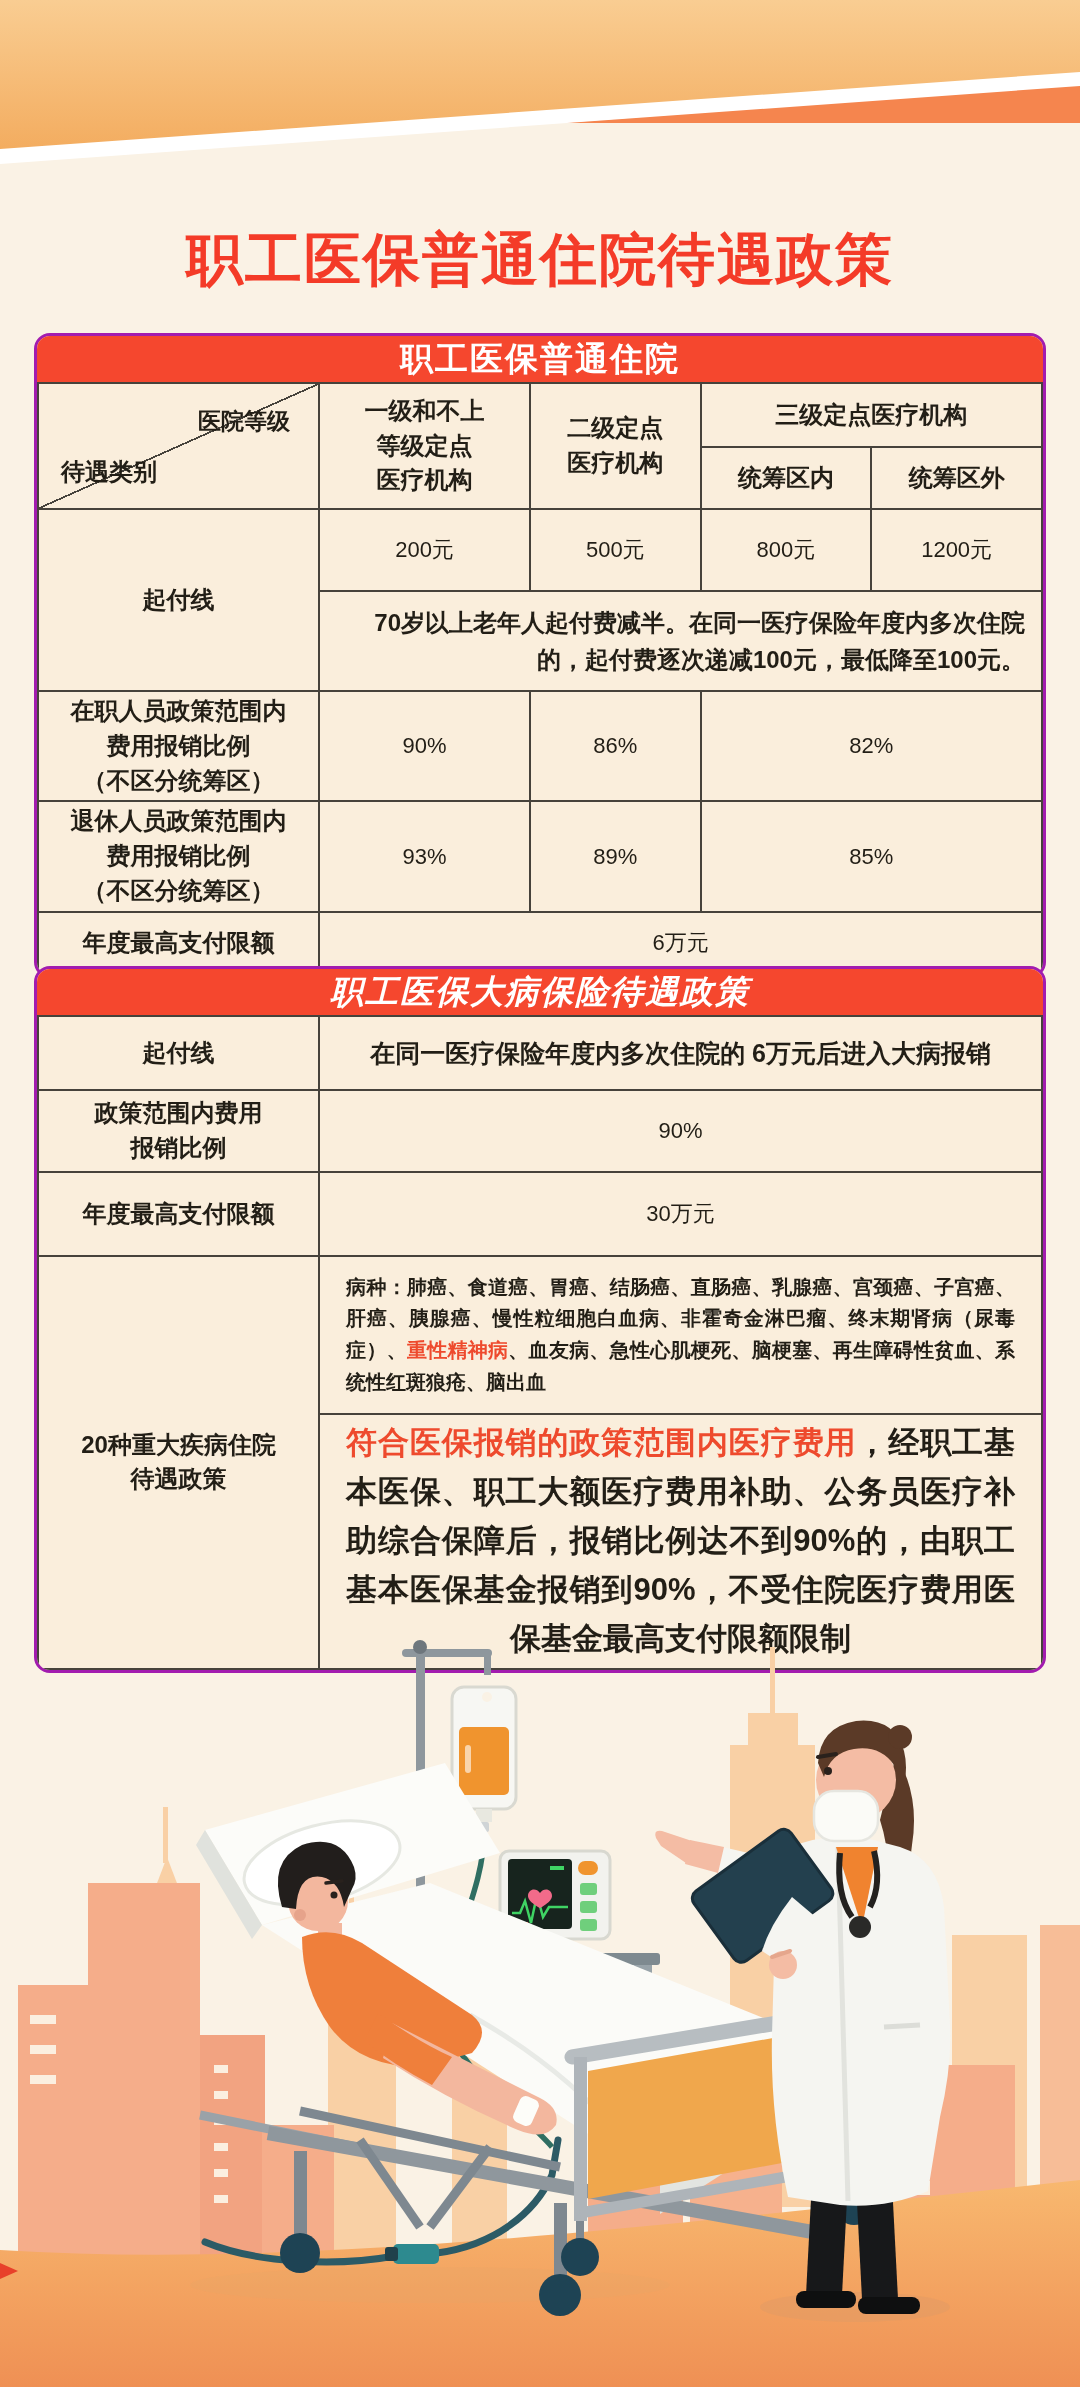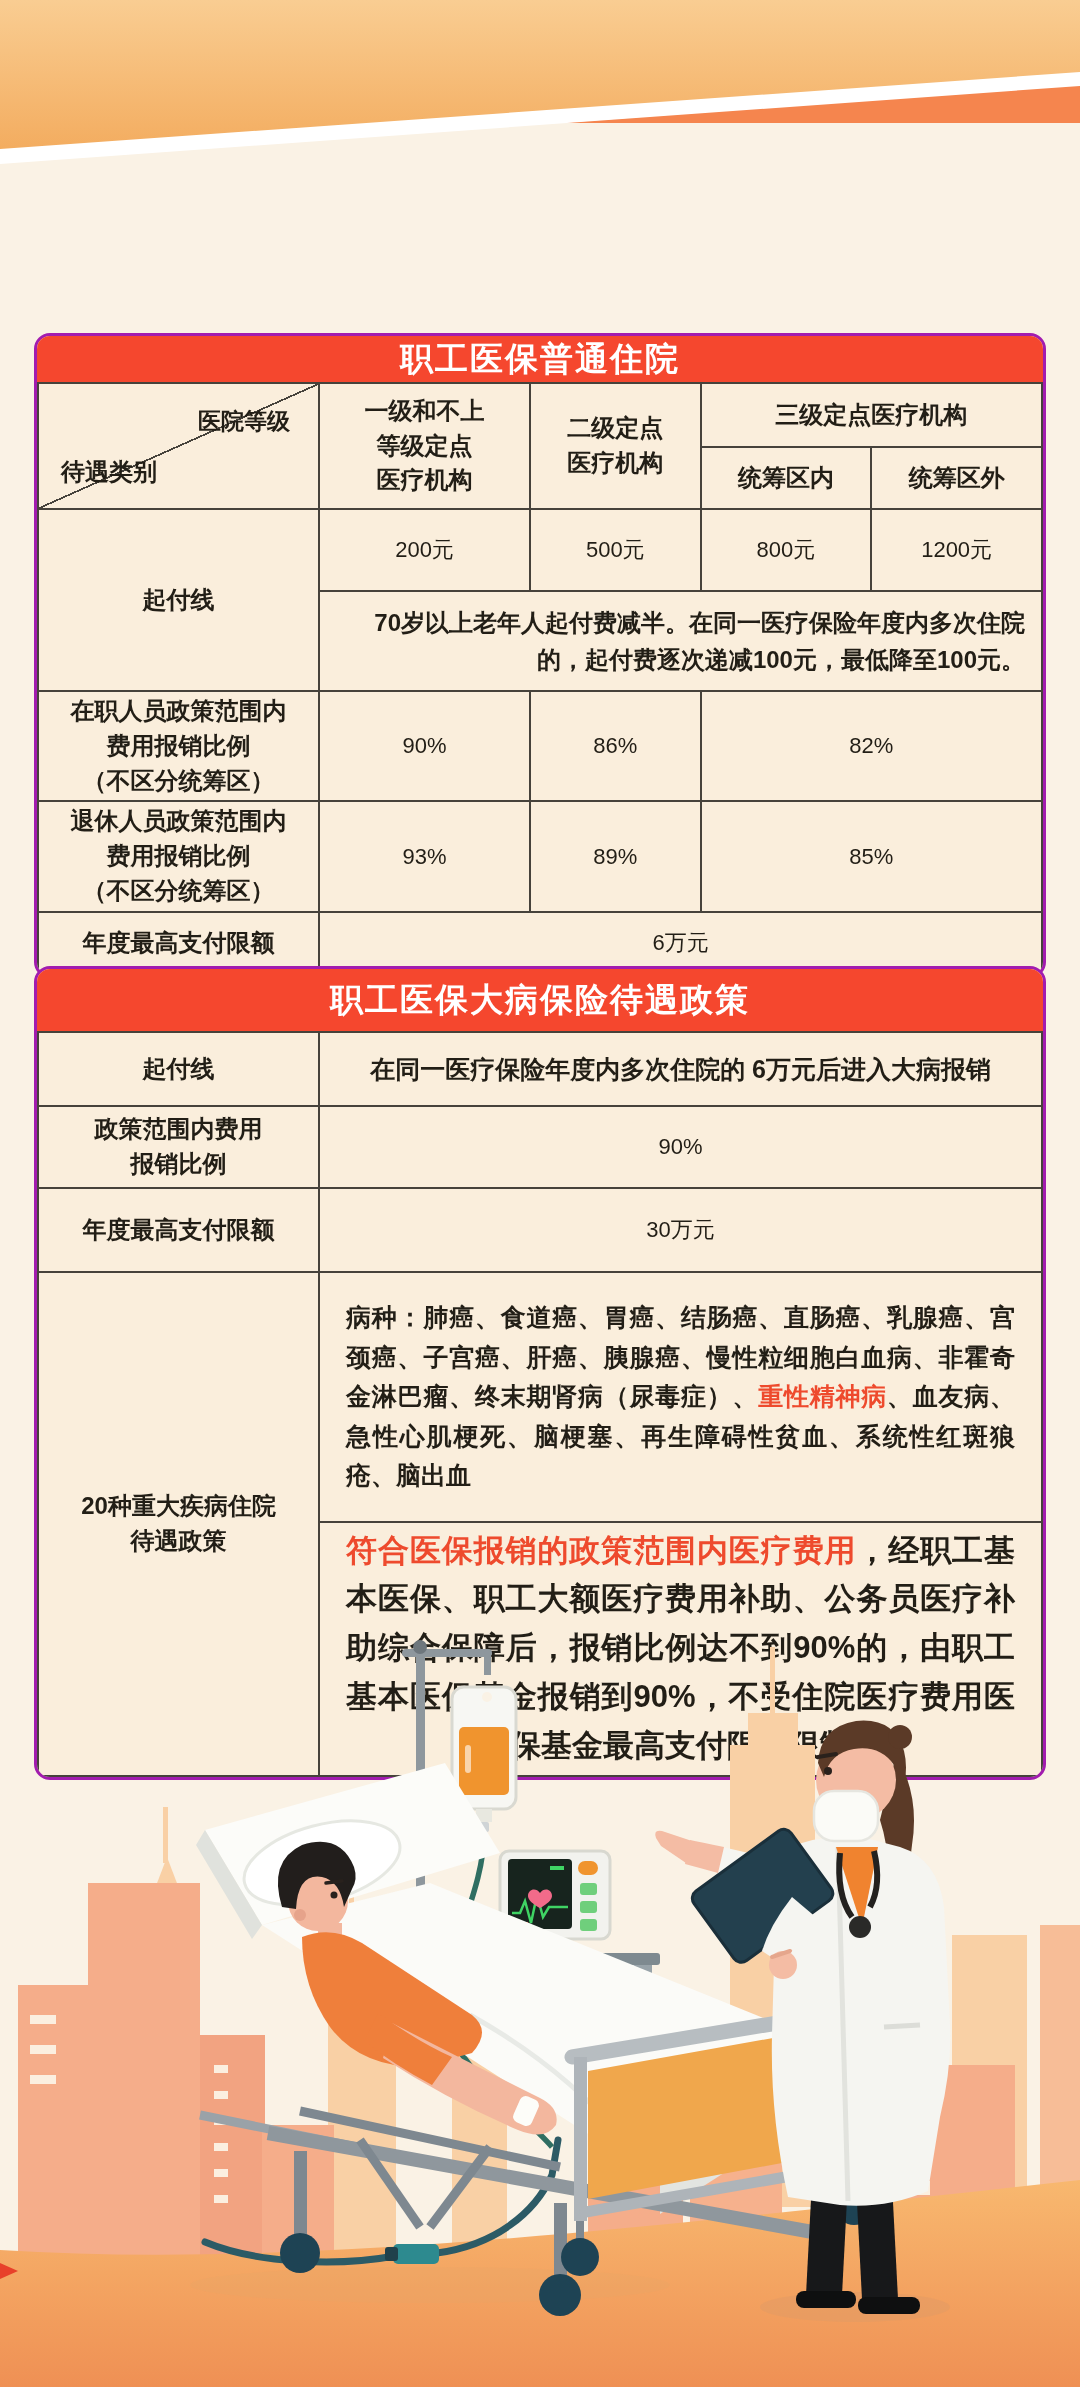--- a/index.html
+++ b/index.html
@@ -34,21 +34,21 @@
   }
   .val{font-size:22px;font-weight:400;}
   .corner-cell{position:relative;padding:0;
     background-image:linear-gradient(to bottom right,transparent 49.7%,#46423B 49.7%,#46423B 50.45%,transparent 50.45%);
   }
   .corner-tr{position:absolute;top:22px;right:28px;font-size:23px;font-weight:600;}
   .corner-bl{position:absolute;bottom:20px;left:22px;font-size:24px;font-weight:600;}
   .note-cell{font-size:24px;line-height:1.55;padding:6px 16px;text-align:right;}
   .left-label{line-height:1.45;}
   .diseases-cell{
-    text-align:justify;padding:25px 26px;font-size:25px;line-height:1.58;font-weight:600;
+    text-align:justify;padding:0 26px;font-size:20px;line-height:1.58;font-weight:600;
   }
   .policy-note-cell{
     text-align:justify;text-align-last:center;padding:4px 26px;
     font-size:31px;line-height:1.58;font-weight:600;
   }
   .hl-red{color:#EE4A2D;font-weight:bold;}
   .bold{font-weight:bold;}
   
   .illustration{position:absolute;top:1595px;left:0;width:1080px;height:792px;}
 </style>
@@ -62,20 +62,21 @@
       <linearGradient id="gband" x1="0" y1="0" x2="0" y2="1">
         <stop offset="0" stop-color="#F9CD92"></stop>
         <stop offset="1" stop-color="#F3AC5F"></stop>
       </linearGradient>
     </defs>
     <polygon points="0,0 1080,0 1080,74 0,151" fill="url(#gband)"></polygon>
     <polygon points="560,123 1080,84 1080,123" fill="#F5854E"></polygon>
     <polygon points="0,149 1080,72 1080,86 0,164" fill="#FFFFFF"></polygon>
   </svg>
 
+  <div class="page-title">职工医保普通住院待遇政策</div>
 
   <div class="tbl-wrap" style="top:333px;">
     <div class="tbl-band" style="height:46px;">职工医保普通住院</div>
     <table>
       <colgroup>
           <col style="width:28%">
           <col style="width:21%">
           <col style="width:17%">
           <col style="width:17%">
           <col style="width:17%">
@@ -133,21 +134,21 @@
       </tr>
       <tr style="height:62px;">
         <td>年度最高支付限额</td>
         <td colspan="4" class="val">6万元</td>
       </tr>
     </tbody>
       </table>
   </div>
 
   <div class="tbl-wrap" style="top:966px;">
-    <div class="tbl-band" style="height:62px;">职工医保大病保险待遇政策</div>
+    <div class="tbl-band" style="height:46px;font-style:italic;">职工医保大病保险待遇政策</div>
     <table>
       <colgroup>
           <col style="width:28%">
           <col style="width:72%">
         </colgroup>
       <tbody>
           <tr style="height:74px;">
         <td>起付线</td>
         <td style="font-size:25px;">在同一医疗保险年度内多次住院的 6万元后进入大病报销</td>
       </tr>

